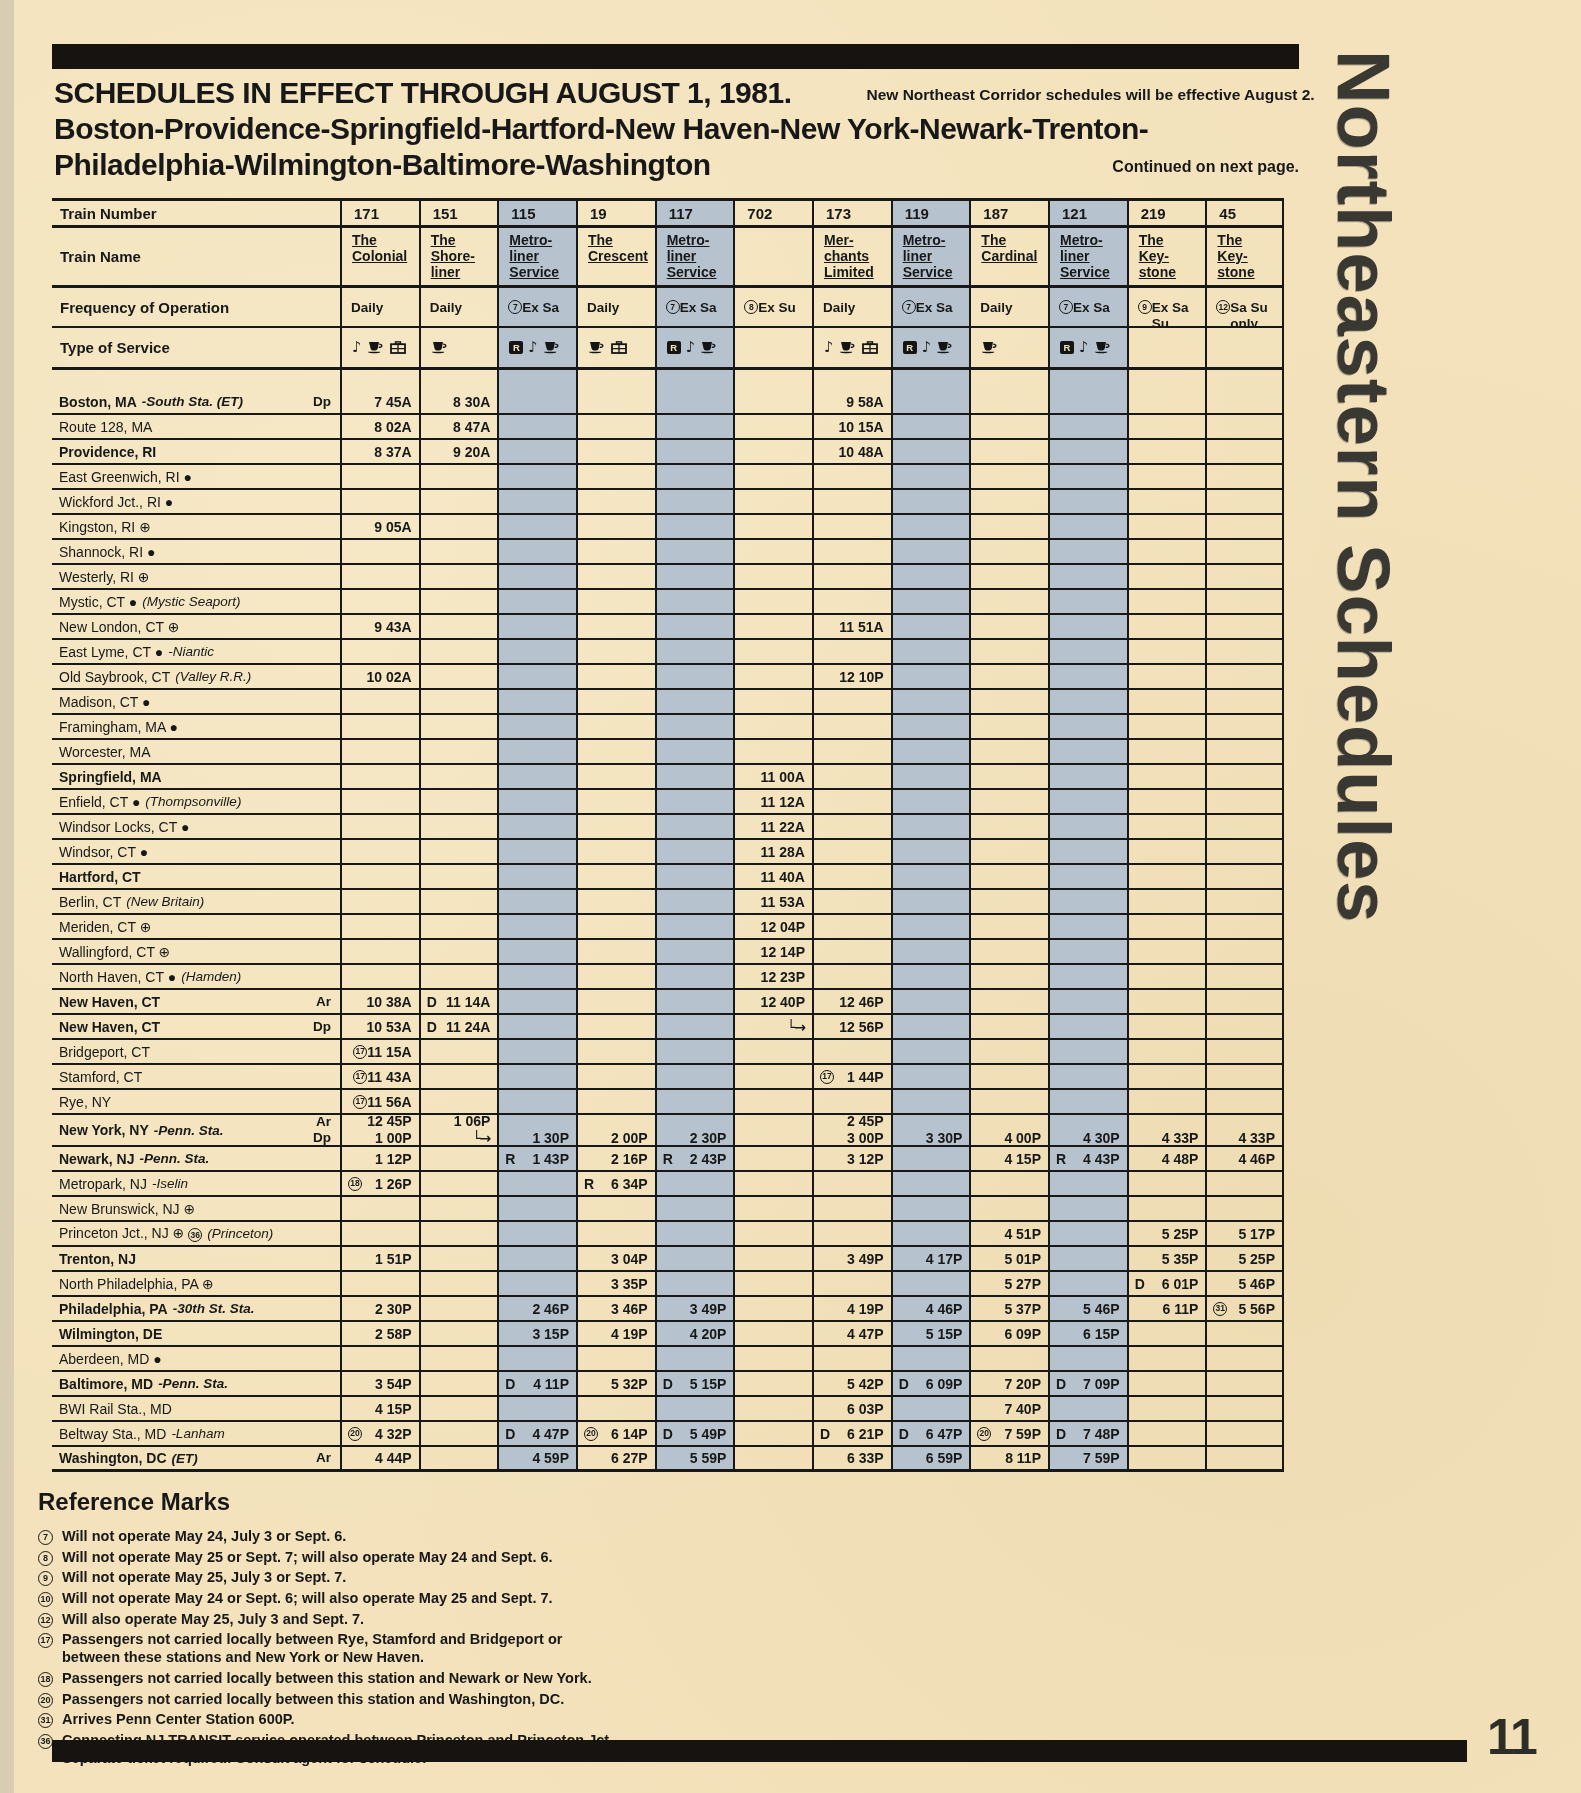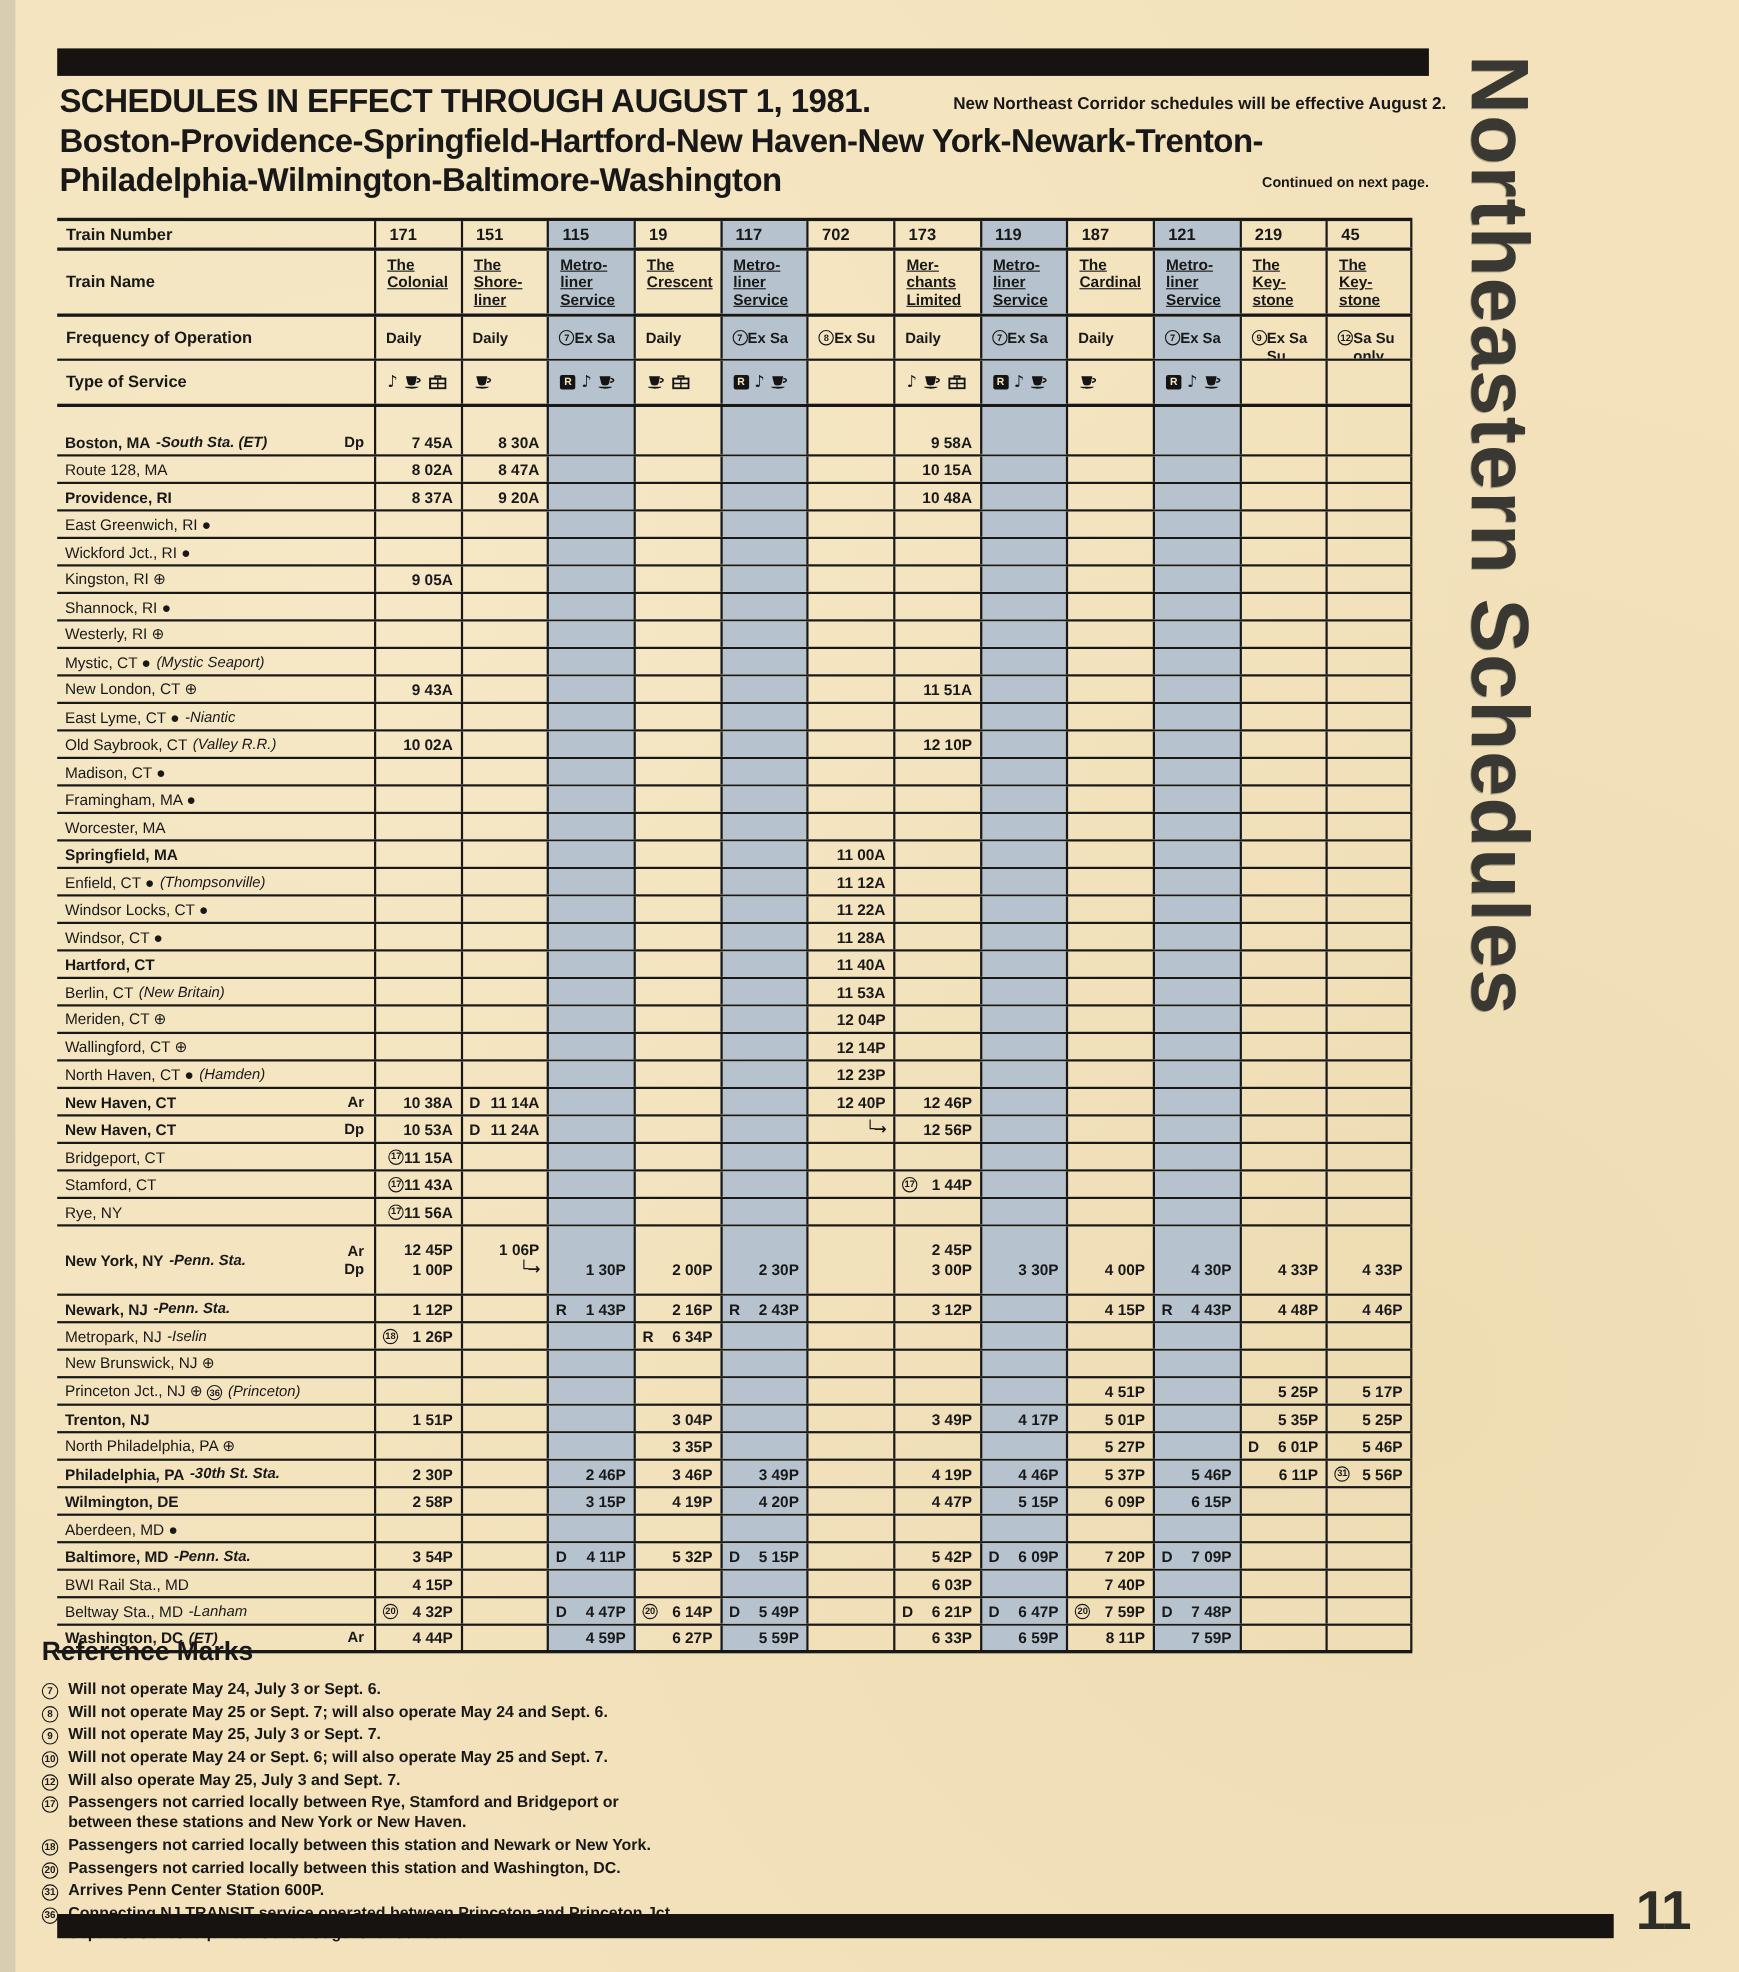--- a/index.html
+++ b/index.html
@@ -12,39 +12,39 @@
   }
   .bar{position:absolute;background:#161310;}
   #bar-top{left:38px;top:44px;width:1247px;height:25px;}
   #bar-bottom{left:38px;top:1740px;width:1415px;height:22px;}
 
   #title-row{position:absolute;left:40px;top:76px;display:flex;align-items:flex-start;}
   .title{font-size:30px;font-weight:800;letter-spacing:-.5px;white-space:nowrap;}
   .eff-note{font-size:15.5px;font-weight:700;margin-left:75px;margin-top:10px;white-space:nowrap;}
   .route{position:absolute;left:40px;font-size:30px;font-weight:800;letter-spacing:-.5px;white-space:nowrap;}
   #route1{top:112px;} #route2{top:148px;}
-  #continued{position:absolute;left:1085px;top:158px;width:200px;text-align:right;font-size:13px;font-weight:800;}
+  #continued{position:absolute;left:1085px;top:158px;width:200px;text-align:right;font-size:16px;font-weight:800;}
 
   #sidebar-title{
     position:absolute;left:1392px;top:50px;transform-origin:0 0;transform:rotate(90deg);
     font-size:74px;font-weight:800;letter-spacing:1px;color:#3a3833;white-space:nowrap;
     text-shadow:1px 1px 0 rgba(58,56,51,.35);
   }
   #page-number{position:absolute;left:1473px;top:1708px;font-size:50px;font-weight:800;color:#2f2d28;letter-spacing:-2px;}
 
   
   #timetable{position:absolute;left:38px;top:198px;width:1232px;border-top:3px solid #181818;}
   .trow{display:grid;grid-template-columns:288px repeat(12,1fr);box-sizing:border-box;border-bottom:2px solid #181818;}
   .trow.hnum{height:27px;border-bottom:3px solid #181818;}
   .trow.hname{height:60px;border-bottom:3px solid #181818;}
   .trow.hfreq{height:40px;}
   .trow.hsvc{height:42px;border-bottom:3px solid #181818;}
   .trow.spacer{height:20px;border-bottom:none;}
   .trow.body{height:25px;}
-  .trow.tall{height:63px;}
+  .trow.tall{height:32px;}
   .trow.last{border-bottom:3px solid #181818;}
   .c{box-sizing:border-box;border-left:2px solid #181818;display:flex;align-items:center;
      justify-content:flex-end;padding:0 7px 0 3px;font-weight:700;font-size:14px;overflow:hidden;white-space:nowrap;}
   .trow>.c:first-child{border-left:none;}
   .trow>.c:last-child{border-right:2px solid #181818;}
   .c.sh{background:#b6c3ce;}
   .c.split{justify-content:space-between;padding-left:6px;}
   .c.dbl{flex-direction:column;align-items:flex-end;justify-content:center;line-height:1.25;}
   .stn{justify-content:flex-start;padding-left:7px;}
   .stn .sname{font-weight:400;}

